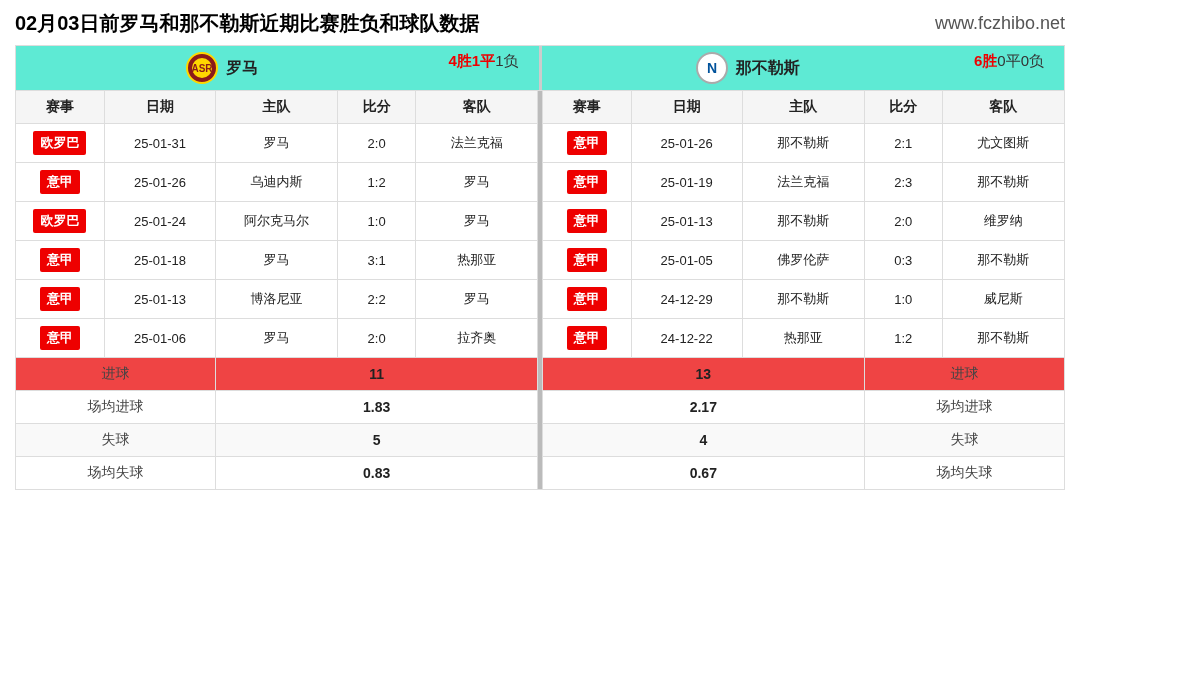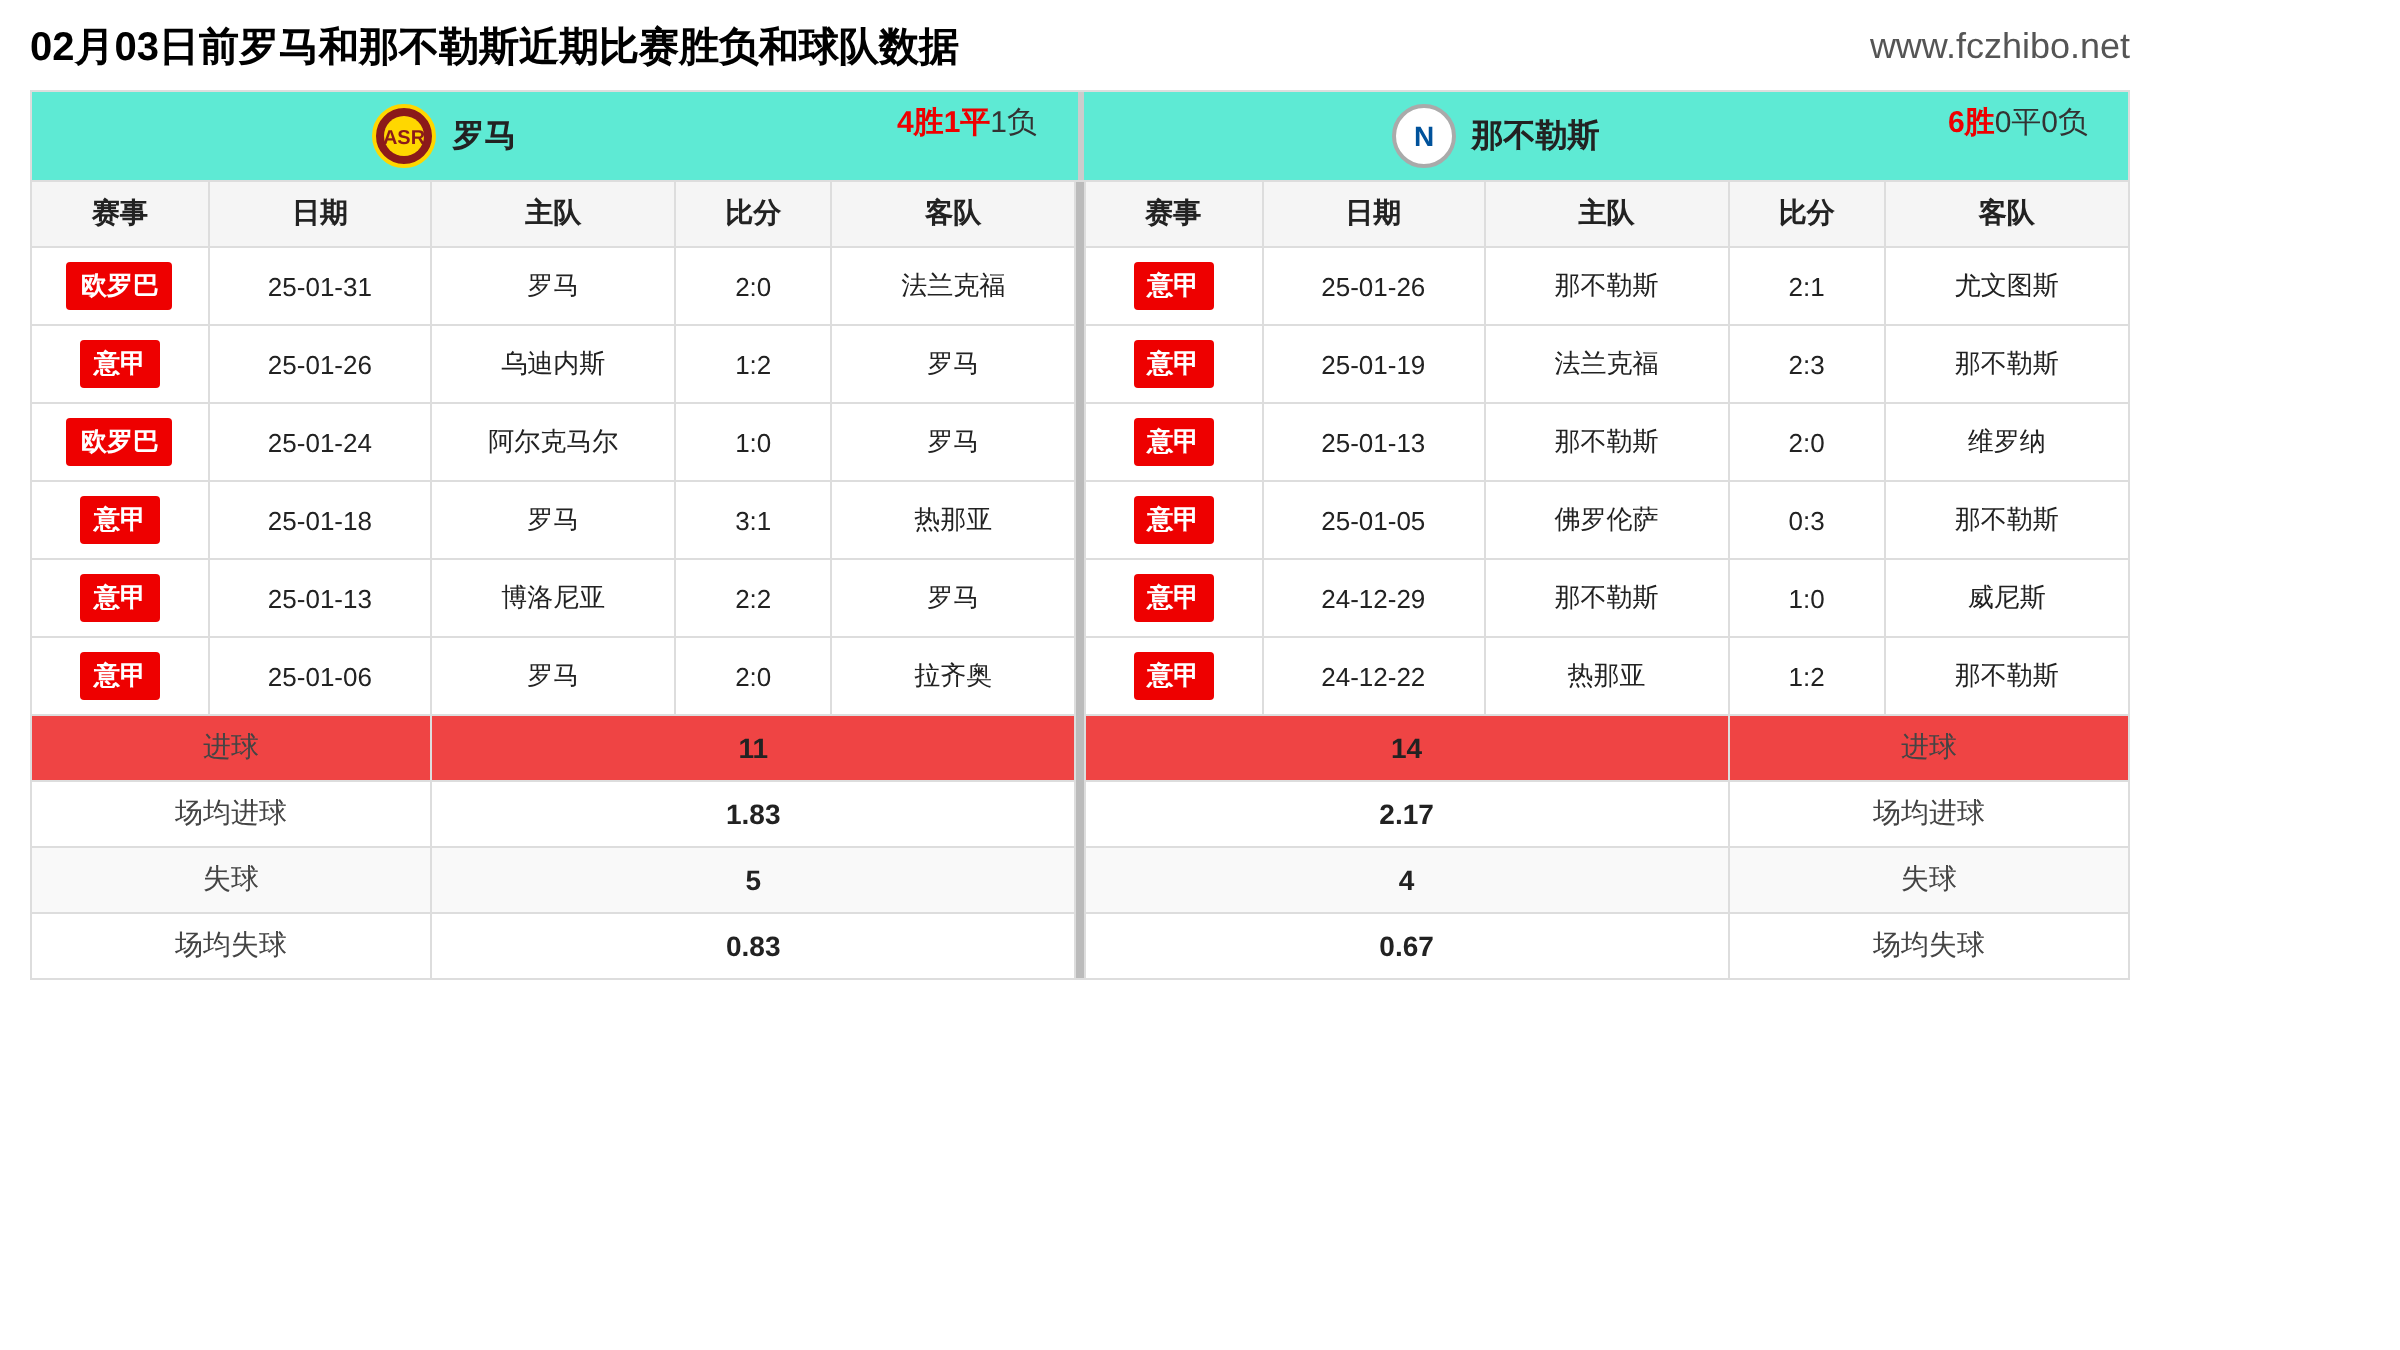--- a/index.html
+++ b/index.html
@@ -204,21 +204,21 @@
           <td>1:2</td>
           <td>那不勒斯</td>
         </tr>
       </tbody>
 
     <tbody id="stats-body">
     <tr style="background: #ef4444;">
           <td colspan="2" style="font-size: 14px; color: rgb(68, 68, 68); text-align: center; background: inherit;">进球</td>
           <td colspan="3" style="font-size: 14px; font-weight: bold; text-align: center; background: inherit;">11</td>
           <td style="width: 4px; background: rgb(187, 187, 187); border: none; padding: 0px;"></td>
-          <td colspan="3" style="font-size: 14px; font-weight: bold; text-align: center; background: inherit;">14</td>
+          <td colspan="3" style="font-size: 14px; font-weight: bold; text-align: center; background: inherit;">13</td>
           <td colspan="2" style="font-size: 14px; color: rgb(68, 68, 68); text-align: center; background: inherit;">进球</td>
         </tr>
         <tr style="background: rgb(255, 255, 255);">
           <td colspan="2" style="font-size: 14px; color: rgb(68, 68, 68); text-align: center; background: inherit;">场均进球</td>
           <td colspan="3" style="font-size: 14px; font-weight: bold; text-align: center; background: inherit;">1.83</td>
           <td style="width: 4px; background: rgb(187, 187, 187); border: none; padding: 0px;"></td>
           <td colspan="3" style="font-size: 14px; font-weight: bold; text-align: center; background: inherit;">2.17</td>
           <td colspan="2" style="font-size: 14px; color: rgb(68, 68, 68); text-align: center; background: inherit;">场均进球</td>
         </tr>
         <tr style="background: rgb(249, 249, 249);">

